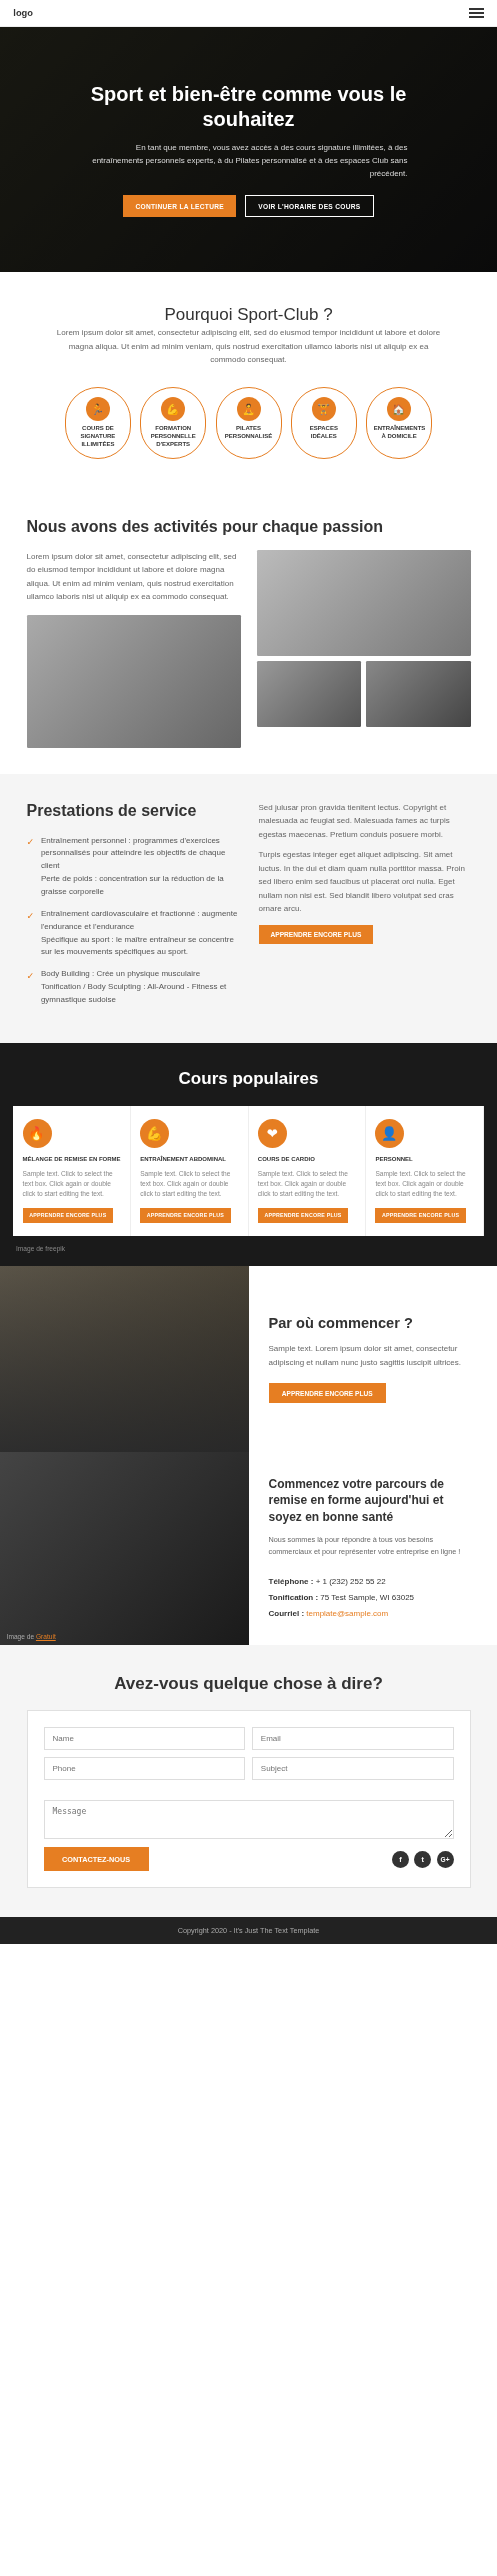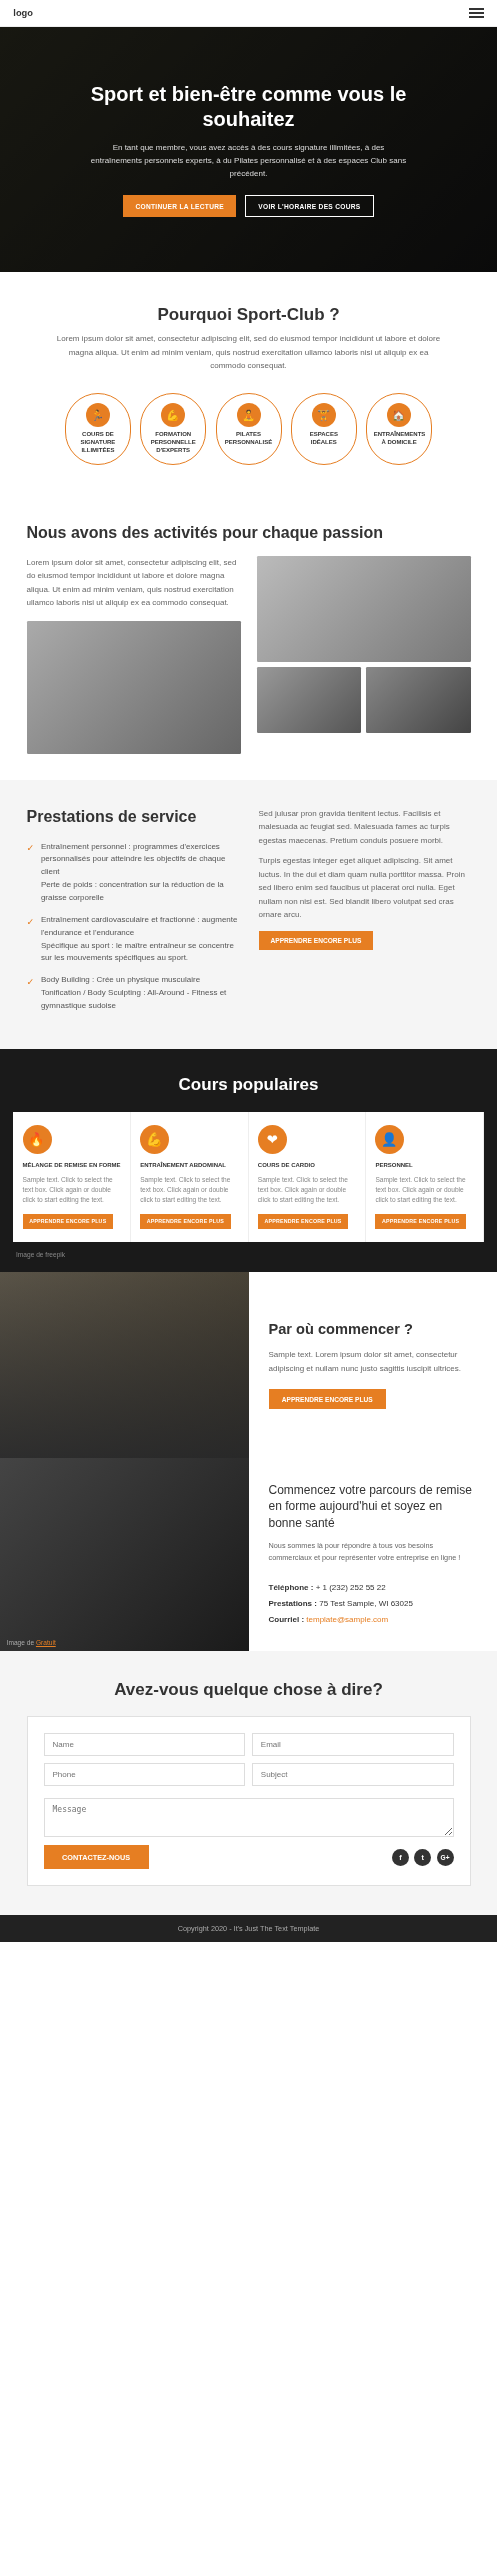--- a/index.html
+++ b/index.html
@@ -12,29 +12,29 @@
   <span style="font-weight:bold; font-size:9.3px; color:#333;text-align:right;">logo</span>
   <div style="display:flex; flex-direction:column; gap:2.7px; cursor:pointer;">
     <span style="width:14.6px; height:1.3px; background:#333; display:block;"></span>
     <span style="width:14.6px; height:1.3px; background:#333; display:block;"></span>
     <span style="width:14.6px; height:1.3px; background:#333; display:block;"></span>
   </div>
 </header>
 
 <section style="position:relative; height:245px; background:linear-gradient(rgba(0,0,0,0.6),rgba(0,0,0,0.6)), linear-gradient(135deg,#3a3a2a 0%,#1a1a1a 100%); display:flex; flex-direction:column; justify-content:center; align-items:center; text-align:center; color:#fff; overflow:hidden; padding:0 40px;">
   <h1 style="font-size:20px; font-weight:bold; margin-bottom:9.3px; line-height:1.25; max-width:331px;">Sport et bien-être comme vous le souhaitez</h1>
-  <p style="font-size:8px; margin-bottom:14.6px; line-height:1.65; max-width:318px; color:#ddd;">En tant que membre, vous avez accès à des cours signature illimitées, à des entraînements personnels experts, à du Pilates personnalisé et à des espaces Club sans précédent.</p>
+  <p style="font-size:8px; margin-bottom:14.6px; line-height:1.65; max-width:318px; color:#ddd;text-align:right;">En tant que membre, vous avez accès à des cours signature illimitées, à des entraînements personnels experts, à du Pilates personnalisé et à des espaces Club sans précédent.</p>
   <div style="display:flex; gap:9.3px; flex-wrap:wrap; justify-content:center;">
     <button style="background:#e67e22; color:#fff; padding:6.6px 12px; border:none; font-size:6.6px; font-weight:bold; text-transform:uppercase; cursor:pointer; letter-spacing:0.3px;">CONTINUER LA LECTURE</button>
     <button style="background:transparent; color:#fff; padding:6.6px 12px; border:1.3px solid #fff; font-size:6.6px; font-weight:bold; text-transform:uppercase; cursor:pointer; letter-spacing:0.3px;">VOIR L'HORAIRE DES COURS</button>
   </div>
 </section>
 
 <section style="padding:33px 40px; text-align:center; background:#fff;">
-  <h2 style="font-size:17px; font-weight:bold; margin-bottom:7px;">Pourquoi Sport-Club ?</h2>
+  <h2 style="font-size:17px; font-weight:normal; margin-bottom:1px;">Pourquoi Sport-Club ?</h2>
   <p style="font-size:8px; color:#666; line-height:1.7; max-width:384px; margin:0 auto 20px;">Lorem ipsum dolor sit amet, consectetur adipiscing elit, sed do eiusmod tempor incididunt ut labore et dolore magna aliqua. Ut enim ad minim veniam, quis nostrud exercitation ullamco laboris nisi ut aliquip ex ea commodo consequat.</p>
   <div style="display:flex; justify-content:center; gap:9.3px; flex-wrap:wrap;" id="why-icons-container">
   <div style="width: 66px; border: 1.3px solid rgb(230, 126, 34); border-radius: 33px; padding: 9.3px 6.6px; text-align: center; cursor: pointer; background: rgb(255, 255, 255);">
         <div style="width:24px;height:24px;background:#e67e22;border-radius:50%;margin:0 auto 4px;display:flex;align-items:center;justify-content:center;color:#fff;font-size:10.6px;">🏃</div>
         <div style="font-size:6px;font-weight:bold;text-transform:uppercase;color:#333;line-height:1.3;">COURS DE SIGNATURE ILLIMITÉES</div>
       </div>
       <div style="width: 66px; border: 1.3px solid rgb(230, 126, 34); border-radius: 33px; padding: 9.3px 6.6px; text-align: center; cursor: pointer; background: rgb(255, 255, 255);">
         <div style="width:24px;height:24px;background:#e67e22;border-radius:50%;margin:0 auto 4px;display:flex;align-items:center;justify-content:center;color:#fff;font-size:10.6px;">💪</div>
         <div style="font-size:6px;font-weight:bold;text-transform:uppercase;color:#333;line-height:1.3;">FORMATION PERSONNELLE D'EXPERTS</div>
       </div>
@@ -82,21 +82,21 @@
             <span style="color:#e67e22;font-size:9.3px;margin-top:0.7px;flex-shrink:0;">✓</span>
             <span>Entraînement cardiovasculaire et fractionné : augmente l'endurance et l'endurance<br>Spécifique au sport : le maître entraîneur se concentre sur les mouvements spécifiques au sport.</span>
           </li>
           <li style="display: flex; align-items: flex-start; gap: 6.6px; margin-bottom: 9.3px; font-size: 8px; color: rgb(85, 85, 85); line-height: 1.6;">
             <span style="color:#e67e22;font-size:9.3px;margin-top:0.7px;flex-shrink:0;">✓</span>
             <span>Body Building : Crée un physique musculaire<br>Tonification / Body Sculpting : All-Around - Fitness et gymnastique sudoise</span>
           </li>
         </ul>
     </div>
     <div>
-      <p style="font-size:8px; color:#666; line-height:1.7; margin-bottom:6.6px;">Sed julusar pron gravida tienitent lectus. Facilisis et malesuada ac feugiat sed. Malesuada fames ac turpis egestas maecenas. Pretium conduis posuere morbi.</p>
+      <p style="font-size:8px; color:#666; line-height:1.7; margin-bottom:6.6px;">Sed julusar pron gravida tienitent lectus. Copyright et malesuada ac feugiat sed. Malesuada fames ac turpis egestas maecenas. Pretium conduis posuere morbi.</p>
       <p style="font-size:8px; color:#666; line-height:1.7; margin-bottom:9.3px;">Turpis egestas integer eget aliquet adipiscing. Sit amet luctus. In the dui et diam quam nulla porttitor massa. Proin sed libero enim sed faucibus ut placerat orci nulla. Eget nullam non nisi est. Sed blandit libero volutpat sed cras ornare arcu.</p>
       <button style="background:#e67e22; color:#fff; padding:6px 12px; border:none; font-size:6.6px; font-weight:bold; text-transform:uppercase; cursor:pointer;">APPRENDRE ENCORE PLUS</button>
     </div>
   </div>
 </section>
 
 <section style="padding:26.5px 0 13.3px; background:#1a1a1a; text-align:center; color:#fff;">
   <h2 style="font-size:17px; font-weight:bold; margin-bottom:17px;">Cours populaires</h2>
   <div style="display:grid; grid-template-columns:repeat(4,1fr); gap:0; padding:0 13.3px;" id="courses-grid-container">
   <div style="background: rgb(255, 255, 255); color: rgb(51, 51, 51); padding: 13.3px 9.3px; text-align: left; border-right: 0.7px solid rgb(238, 238, 238);">
@@ -136,40 +136,40 @@
     <p style="font-size:8px; color:#666; line-height:1.7; margin-bottom:13.3px;">Sample text. Lorem ipsum dolor sit amet, consectetur adipiscing et nullam nunc justo sagittis iuscipit ultrices.</p>
     <button style="background:#e67e22; color:#fff; padding:6.6px 13.3px; border:none; font-size:6.6px; font-weight:bold; text-transform:uppercase; cursor:pointer; align-self:flex-start;">APPRENDRE ENCORE PLUS</button>
   </div>
 </section>
 
 <section style="display:grid; grid-template-columns:1fr 1fr; min-height:186px;">
   <div style="background:linear-gradient(135deg,#444 0%,#1a1a1a 100%); min-height:186px; position:relative;">
     <span style="position:absolute; bottom:5.3px; left:6.6px; font-size:6.6px; color:#aaa;">Image de <span style="color:#e67e22; text-decoration:underline; cursor:pointer;">Gratuit</span></span>
   </div>
   <div style="background:#fff; padding:24px 20px; display:flex; flex-direction:column; justify-content:center;">
-    <h2 style="font-size:12px; font-weight:normal; margin-bottom:8px; line-height:1.4;">Commencez votre parcours de remise en forme aujourd'hui et soyez en bonne santé</h2>
+    <h2 style="font-size:12px; font-weight:bold; margin-bottom:8px; line-height:1.4;">Commencez votre parcours de remise en forme aujourd'hui et soyez en bonne santé</h2>
     <p style="font-size:7.3px; color:#666; line-height:1.65; margin-bottom:18px;">Nous sommes là pour répondre à tous vos besoins commerciaux et pour représenter votre entreprise en ligne !</p>
     <p style="font-size:8px; color:#333; margin-bottom:3.3px; line-height:1.6;">
       <strong>Téléphone :</strong> <span>+ 1 (232) 252 55 22</span>
     </p>
     <p style="font-size:8px; color:#333; margin-bottom:3.3px; line-height:1.6;">
-      <strong>Prestations :</strong> <span>75 Test Sample, WI 63025</span>
+      <strong>Tonification :</strong> <span>75 Test Sample, WI 63025</span>
     </p>
     <p style="font-size:8px; color:#333; margin-bottom:0; line-height:1.6;">
       <strong>Courriel :</strong> <span style="color:#e67e22;margin-top:48px;">template@sample.com</span>
     </p>
   </div>
 </section>
 
 <section style="padding:29px 26.5px; text-align:center; background:#f5f5f5;">
   <h2 style="font-size:17px; font-weight:bold; margin-bottom:16px;">Avez-vous quelque chose à dire?</h2>
   <div style="border:0.7px solid #e0e0e0; background:#fff; padding:16px; text-align:left;">
 
     <div>
-      <div style="display:grid; grid-template-columns:1fr 1fr; gap:6.6px; margin-bottom:12px;" id="form-fields-container">
+      <div style="display:grid; grid-template-columns:1fr 1fr; gap:6.6px; margin-bottom:20px;" id="form-fields-container">
       <input type="text" placeholder="Name" style="width: 100%; border: 0.7px solid rgb(221, 221, 221); padding: 6px 8px; font-size: 8px; color: rgb(51, 51, 51); outline: none;">
           <input type="email" placeholder="Email" style="width: 100%; border: 0.7px solid rgb(221, 221, 221); padding: 6px 8px; font-size: 8px; color: rgb(51, 51, 51); outline: none;">
           <input type="text" placeholder="Phone" style="width: 100%; border: 0.7px solid rgb(221, 221, 221); padding: 6px 8px; font-size: 8px; color: rgb(51, 51, 51); outline: none;">
           <input type="text" placeholder="Subject" style="width: 100%; border: 0.7px solid rgb(221, 221, 221); padding: 6px 8px; font-size: 8px; color: rgb(51, 51, 51); outline: none;">
         </div>
       <textarea style="width: 100%; border: 0.7px solid rgb(221, 221, 221); padding: 6px 8px; font-size: 8px; color: rgb(170, 170, 170); outline: none; height: 39px; resize: vertical; margin-bottom: 6.6px;" id="message-textarea" placeholder="Message"></textarea>
       <div style="display:flex; align-items:center; justify-content:space-between; flex-wrap:wrap; gap:6.6px;">
         <button style="background:#e67e22; color:#fff; padding:7.3px 18.6px; border:none; font-size:7.3px; font-weight:bold; text-transform:uppercase; cursor:pointer;">CONTACTEZ-NOUS</button>
         <div style="display:flex; gap:5.3px; align-items:center;">
           <div style="width:17px; height:17px; background:#333; border-radius:50%; display:flex; align-items:center; justify-content:center; color:#fff; font-size:7.3px; font-weight:bold; cursor:pointer;">f</div>

